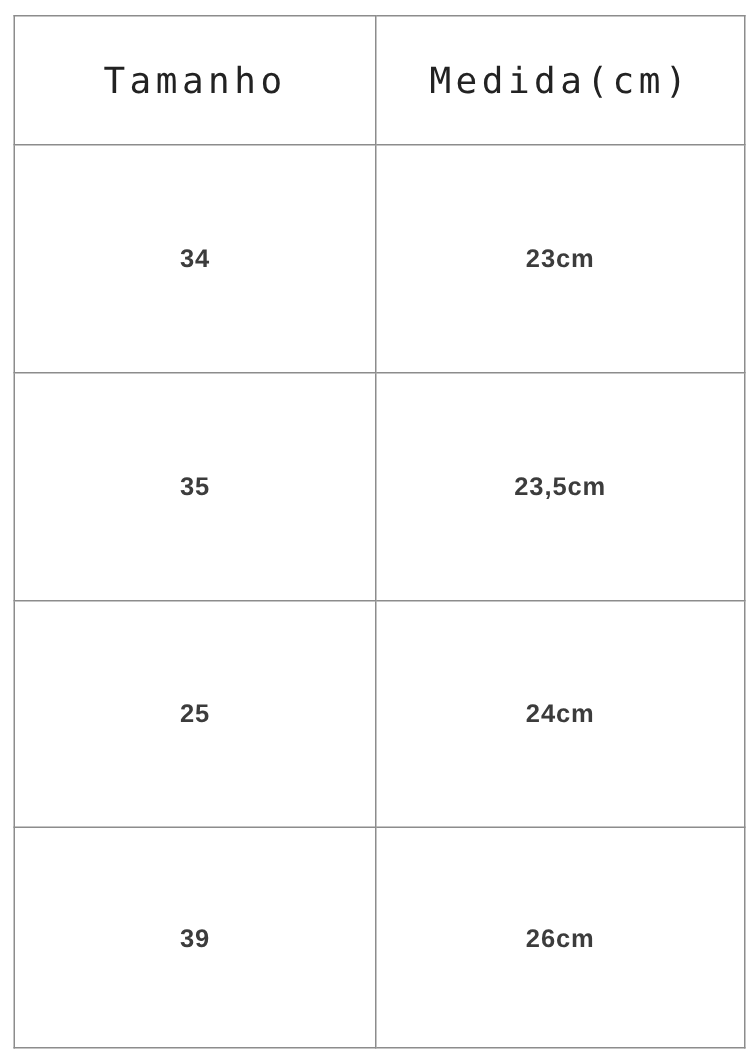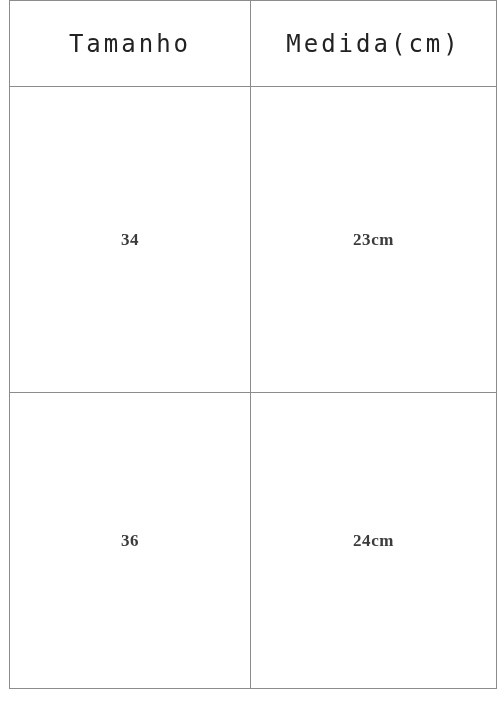--- a/index.html
+++ b/index.html
@@ -18,21 +18,21 @@
     position: relative;
     width: 504px;
     height: 706px;
     background: #ffffff;
     box-sizing: border-box;
   }
 
   .size-table {
     position: absolute;
     left: 9px;
-    top: 0;
+    top: 10px;
     width: 487px;
     height: 689px;
     border-collapse: collapse;
     table-layout: fixed;
     background: #ffffff;
     border: 1.5px solid #4a4a4a;
     box-sizing: border-box;
   }
 
   .size-table col.col-size  { width: 241px; }
@@ -54,21 +54,21 @@
     font-weight: 400;
     font-size: 24px;
     letter-spacing: 3px;
     color: #222222;
     border-bottom: 1.5px solid #8c8c8c;
   }
 
   
   .size-table tbody td {
     height: 86px;
-    font-family: Liberation Serif, serif;
+    font-family: Liberation Sans, sans-serif;
     font-weight: 700;
     font-size: 17px;
     letter-spacing: 0.6px;
     color: #3c3c3c;
   }
 
   .size-table tbody tr:last-child td {
     height: 83px;
   }
 
@@ -103,22 +103,38 @@
       <tr>
         <td>
           <span class="cell-inner">34</span>
         </td>
         <td>
           <span class="cell-inner">23cm</span>
         </td>
       </tr>
       <tr>
         <td>
-          <span class="cell-inner">36</span>
+          <span class="cell-inner">35</span>
+        </td>
+        <td>
+          <span class="cell-inner">23,5cm</span>
+        </td>
+      </tr>
+      <tr>
+        <td>
+          <span class="cell-inner">25</span>
         </td>
         <td>
           <span class="cell-inner">24cm</span>
+        </td>
+      </tr>
+      <tr>
+        <td>
+          <span class="cell-inner">39</span>
+        </td>
+        <td>
+          <span class="cell-inner">26cm</span>
         </td>
       </tr>
     </tbody>
   </table>
 
 </div>
 
 </body></html>

